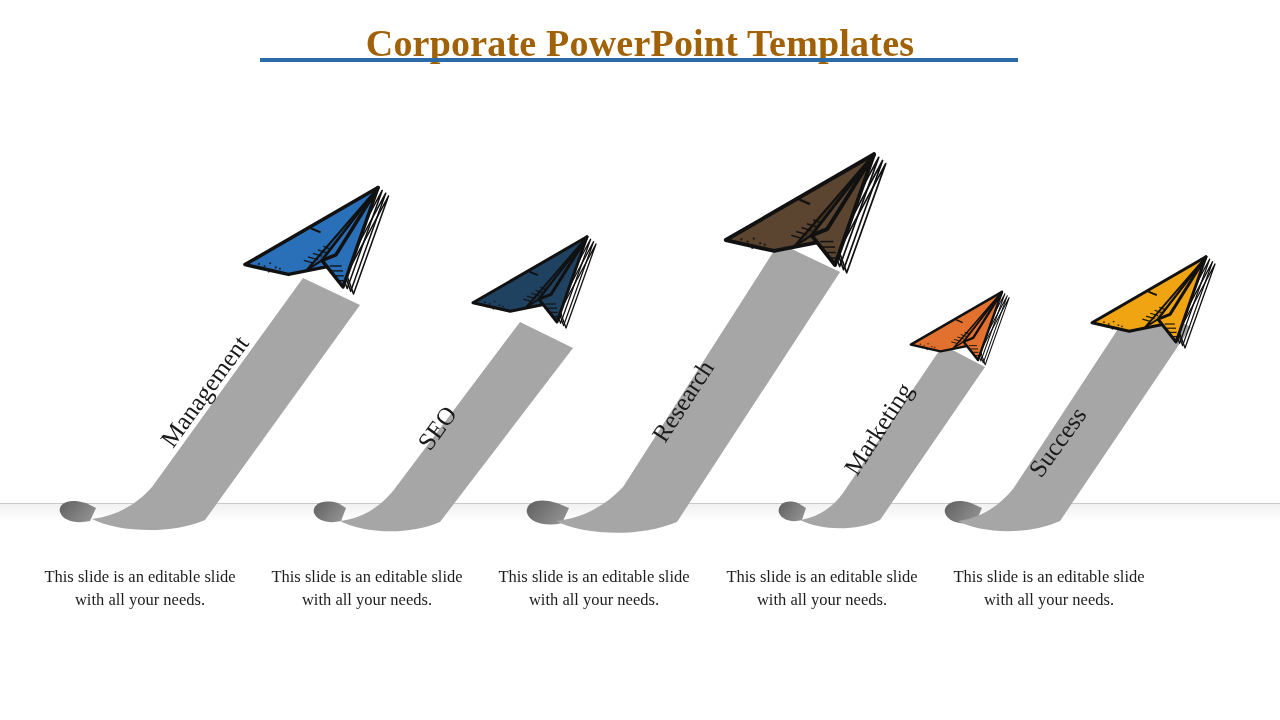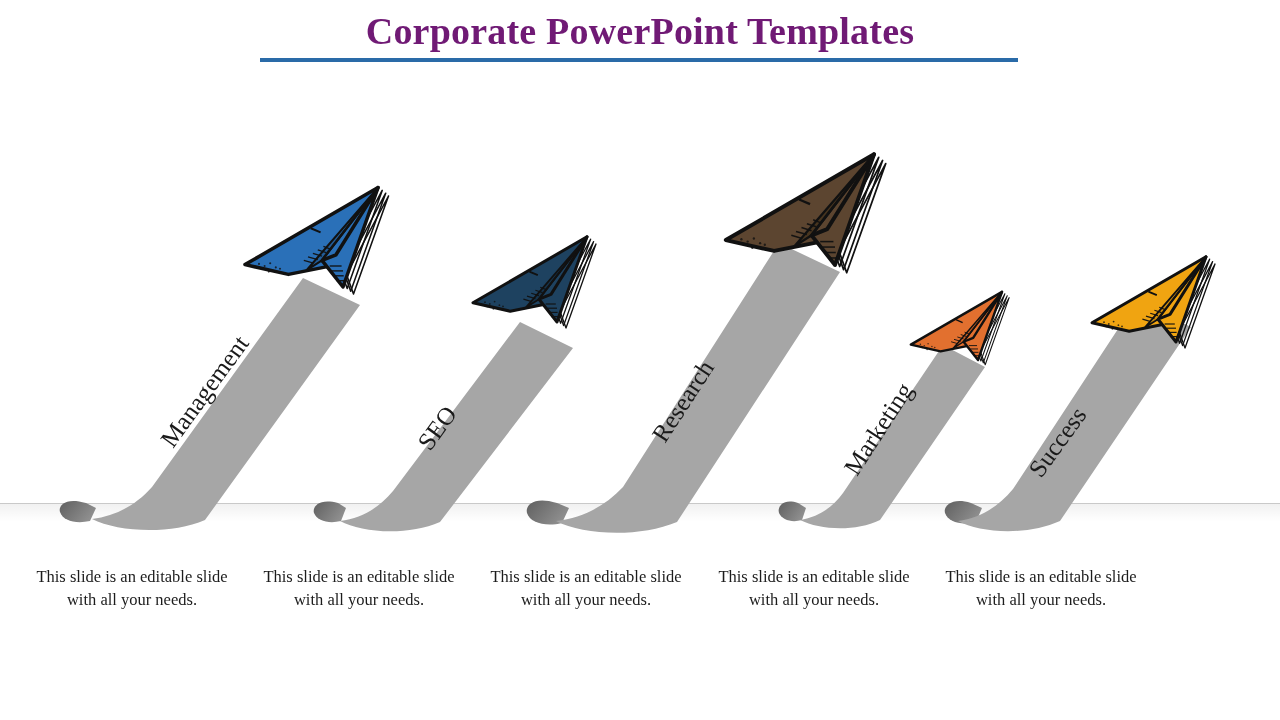--- a/index.html
+++ b/index.html
@@ -19,24 +19,24 @@
   
   #title-block {
     position:absolute;
     top:0; left:0; width:1280px;
     text-align:center;
   }
   #slide-title {
     font-family:"Liberation Serif", serif;
     font-size:38px;
     font-weight:700;
-    color:#701a75;
+    color:#a16207;
     letter-spacing:0.2px;
     line-height:1.0;
-    padding-top:12px;
+    padding-top:24px;
     white-space:nowrap;
   }
   #title-rule {
     position:absolute;
     top:58px;
     left:260px;
     width:758px;
     height:4px;
     background:#2a6ba8;
   }
@@ -59,21 +59,21 @@
   #stage {
     position:absolute;
     inset:0;
     width:1280px; height:720px;
   }
   #stage svg { display:block; }
 
   
   #captions {
     position:absolute;
-    top:565px; left:0;
+    top:565px; left:8px;
     width:1140px;
     height:60px;
     padding-left:17px;
   }
   .caption {
     position:absolute;
     width:210px;
     text-align:center;
     font-family:"Liberation Serif", serif;
     font-size:16.5px;

